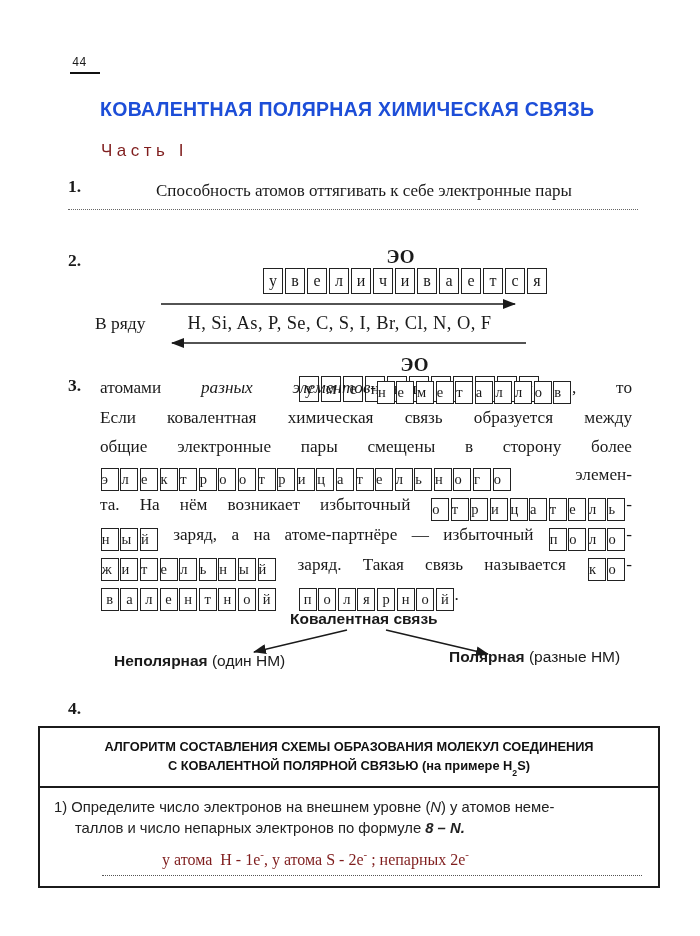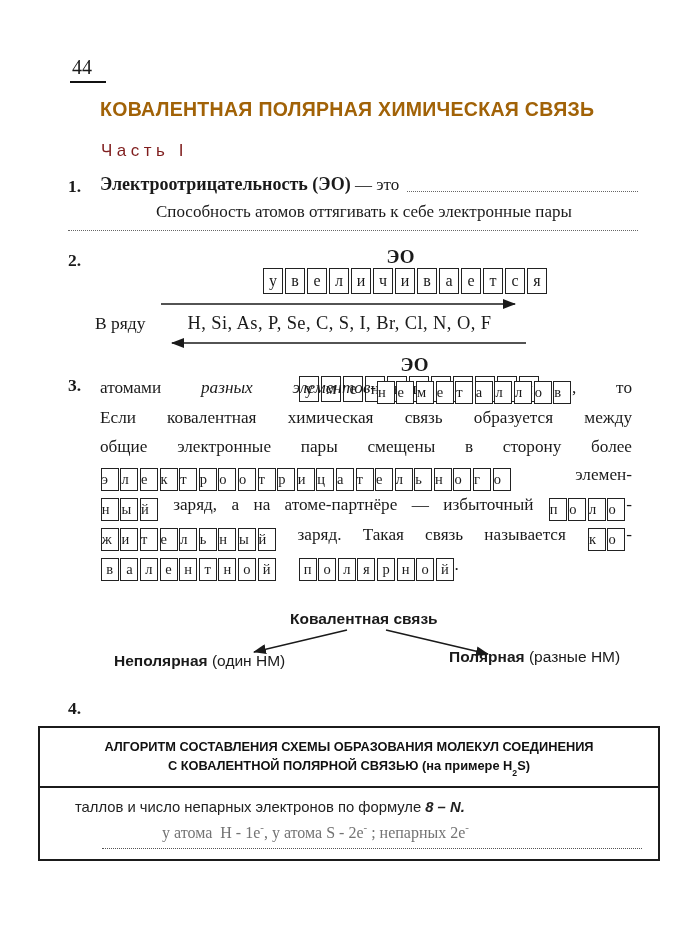--- a/index.html
+++ b/index.html
@@ -1,26 +1,26 @@
 <!DOCTYPE html>
 <html><head>
 <meta charset="utf-8">
 <style>
   html,body{margin:0;padding:0;}
   body{width:700px;height:936px;background:#fff;overflow:hidden;}
   .page{position:relative;width:700px;height:936px;background:#ffffff;color:#1a1a1a;
         font-family:"Liberation Serif",serif;}
 
   
-  .pagenum{position:absolute;left:70px;top:56px;font-family:Liberation Serif, serif;
-           font-size:20px;border-bottom:2px solid #111;padding:0 14px 2px 2px;}
+  .pagenum{position:absolute;left:70px;top:56px;font-family:Liberation Mono, monospace;
+           font-size:12px;border-bottom:2px solid #111;padding:0 14px 2px 2px;}
 
   
   .title{position:absolute;left:100px;top:98px;margin:0;font-family:"Liberation Sans",sans-serif;
-         font-size:19.5px;font-weight:700;letter-spacing:0.3px;color:#a16207;}
+         font-size:19.5px;font-weight:700;letter-spacing:0.3px;color:#1d4ed8;}
   .part{position:absolute;left:101px;top:141px;font-family:"Liberation Sans",sans-serif;
         font-size:17px;letter-spacing:4.5px;color:#7f1d1d;}
 
   .qnum{font-family:"Liberation Serif",serif;font-weight:700;font-size:17.5px;}
 
   
   .q1{position:absolute;left:68px;top:174px;width:570px;}
   .q1 .qnum{position:absolute;left:0;top:2px;}
   .q1line{margin-left:32px;display:flex;align-items:flex-end;}
   .q1prompt b{font-size:18px;}
@@ -69,42 +69,38 @@
 
   
   .q4num{position:absolute;left:68px;top:698px;}
   .algo-box{position:absolute;left:38px;top:726px;width:618px;border:2px solid #1b1b1b;
             background:#fff;font-family:"Liberation Sans",sans-serif;}
   .algo-header{padding:9px 8px 8px;text-align:center;font-weight:700;font-size:12.8px;
                line-height:1.5;border-bottom:2px solid #1b1b1b;color:#111;}
   .algo-body{padding:9px 12px 10px 14px;font-size:14.8px;line-height:1.42;color:#222;}
   .step.l2{padding-left:21px;}
   .bit{font-weight:700;font-style:italic;}
-  .algo-answer{font-family:"Liberation Serif",serif;font-size:16px;margin:3px 0 0 108px;color:#737373;}
+  .algo-answer{font-family:"Liberation Serif",serif;font-size:16px;margin:9px 0 0 108px;color:#7f1d1d;}
   .boxdots{margin:3px 4px 0 48px;border-bottom:1.5px dotted #555;}
   sup{font-size:68%;position:relative;top:-1px;}
   sub{font-size:68%;position:relative;top:2px;}
   svg{display:block;}
 </style>
 </head>
 <body>
 
 <div class="page">
 
   <div class="pagenum">44</div>
 
   <h1 class="title">КОВАЛЕНТНАЯ ПОЛЯРНАЯ ХИМИЧЕСКАЯ СВЯЗЬ</h1>
   <div class="part">Часть I</div>
 
   <section class="q1">
     <span class="qnum">1.</span>
-    <div class="q1line">
-      <span class="q1prompt"><b>Электроотрицательность (ЭО)</b><span> — это</span></span>
-      <span class="dotfill"></span>
-    </div>
     <div class="q1answer">Способность атомов оттягивать к себе электронные пары</div>
     <div class="dotline q1dots"></div>
   </section>
 
   <section class="q2">
     <span class="qnum">2.</span>
 
     <div class="q2row r1">
       <span class="eo">ЭО</span>
       <span class="boxes"><span class="boxes"><span class="lbox">у</span><span class="lbox">в</span><span class="lbox">е</span><span class="lbox">л</span><span class="lbox">и</span><span class="lbox">ч</span><span class="lbox">и</span><span class="lbox">в</span><span class="lbox">а</span><span class="lbox">е</span><span class="lbox">т</span><span class="lbox">с</span><span class="lbox">я</span></span></span>
@@ -139,20 +135,21 @@
     </div>
   </section>
 
   <section class="q3">
     <span class="qnum">3.</span>
     <div class="q3text">
         <div class="q3line">атомами <span class="it">разных элементов</span>-<span class="boxes"><span class="lbox">н</span><span class="lbox">е</span><span class="lbox">м</span><span class="lbox">е</span><span class="lbox">т</span><span class="lbox">а</span><span class="lbox">л</span><span class="lbox">л</span><span class="lbox">о</span><span class="lbox">в</span></span>, то</div>
         <div class="q3line">Если ковалентная химическая связь образуется между</div>
         <div class="q3line">общие электронные пары смещены в сторону более</div>
         <div class="q3line"><span class="boxes"><span class="lbox">э</span><span class="lbox">л</span><span class="lbox">е</span><span class="lbox">к</span><span class="lbox">т</span><span class="lbox">р</span><span class="lbox">о</span><span class="lbox">о</span><span class="lbox">т</span><span class="lbox">р</span><span class="lbox">и</span><span class="lbox">ц</span><span class="lbox">а</span><span class="lbox">т</span><span class="lbox">е</span><span class="lbox">л</span><span class="lbox">ь</span><span class="lbox">н</span><span class="lbox">о</span><span class="lbox">г</span><span class="lbox">о</span></span> элемен-</div>
+        <div class="q3line">та. На нём возникает избыточный <span class="boxes"><span class="lbox">о</span><span class="lbox">т</span><span class="lbox">р</span><span class="lbox">и</span><span class="lbox">ц</span><span class="lbox">а</span><span class="lbox">т</span><span class="lbox">е</span><span class="lbox">л</span><span class="lbox">ь</span></span>-</div>
         <div class="q3line"><span class="boxes"><span class="lbox">н</span><span class="lbox">ы</span><span class="lbox">й</span></span> заряд, а на атоме-партнёре — избыточный <span class="boxes"><span class="lbox">п</span><span class="lbox">о</span><span class="lbox">л</span><span class="lbox">о</span></span>-</div>
         <div class="q3line"><span class="boxes"><span class="lbox">ж</span><span class="lbox">и</span><span class="lbox">т</span><span class="lbox">е</span><span class="lbox">л</span><span class="lbox">ь</span><span class="lbox">н</span><span class="lbox">ы</span><span class="lbox">й</span></span> заряд. Такая связь называется <span class="boxes"><span class="lbox">к</span><span class="lbox">о</span></span>-</div>
         <div class="q3line noj"><span class="boxes"><span class="lbox">в</span><span class="lbox">а</span><span class="lbox">л</span><span class="lbox">е</span><span class="lbox">н</span><span class="lbox">т</span><span class="lbox">н</span><span class="lbox">о</span><span class="lbox">й</span></span>&nbsp;&nbsp;&nbsp;&nbsp;&nbsp;<span class="boxes"><span class="lbox">п</span><span class="lbox">о</span><span class="lbox">л</span><span class="lbox">я</span><span class="lbox">р</span><span class="lbox">н</span><span class="lbox">о</span><span class="lbox">й</span></span>.</div>
       </div>
   </section>
 
   <section class="diagram">
     <svg class="diag-arrows" width="700" height="76" viewBox="0 0 700 76">
       <defs>
         <marker id="m3" markerUnits="userSpaceOnUse" markerWidth="13" markerHeight="10" refX="12" refY="5" orient="auto">
@@ -167,19 +164,20 @@
     <div class="diag-right"><b>Полярная</b><span> (разные НМ)</span></div>
   </section>
 
   <span class="qnum q4num">4.</span>
   <section class="algo-box">
     <div class="algo-header">
       <div>АЛГОРИТМ СОСТАВЛЕНИЯ СХЕМЫ ОБРАЗОВАНИЯ МОЛЕКУЛ СОЕДИНЕНИЯ</div>
       <div>С КОВАЛЕНТНОЙ ПОЛЯРНОЙ СВЯЗЬЮ (на примере H<sub>2</sub>S)</div>
     </div>
     <div class="algo-body">
+      <div class="step l1">1) Определите число электронов на внешнем уровне (<span class="it">N</span>) у атомов неме-</div>
       <div class="step l2">таллов и число непарных электронов по формуле <span class="bit">8 – N.</span></div>
       <div class="algo-answer">у атома&nbsp; H - 1e<sup>-</sup>, у атома S - 2e<sup>-</sup> ; непарных 2e<sup>-</sup></div>
       <div class="dotline boxdots"></div>
     </div>
   </section>
 
 </div>
 
 </body></html>

